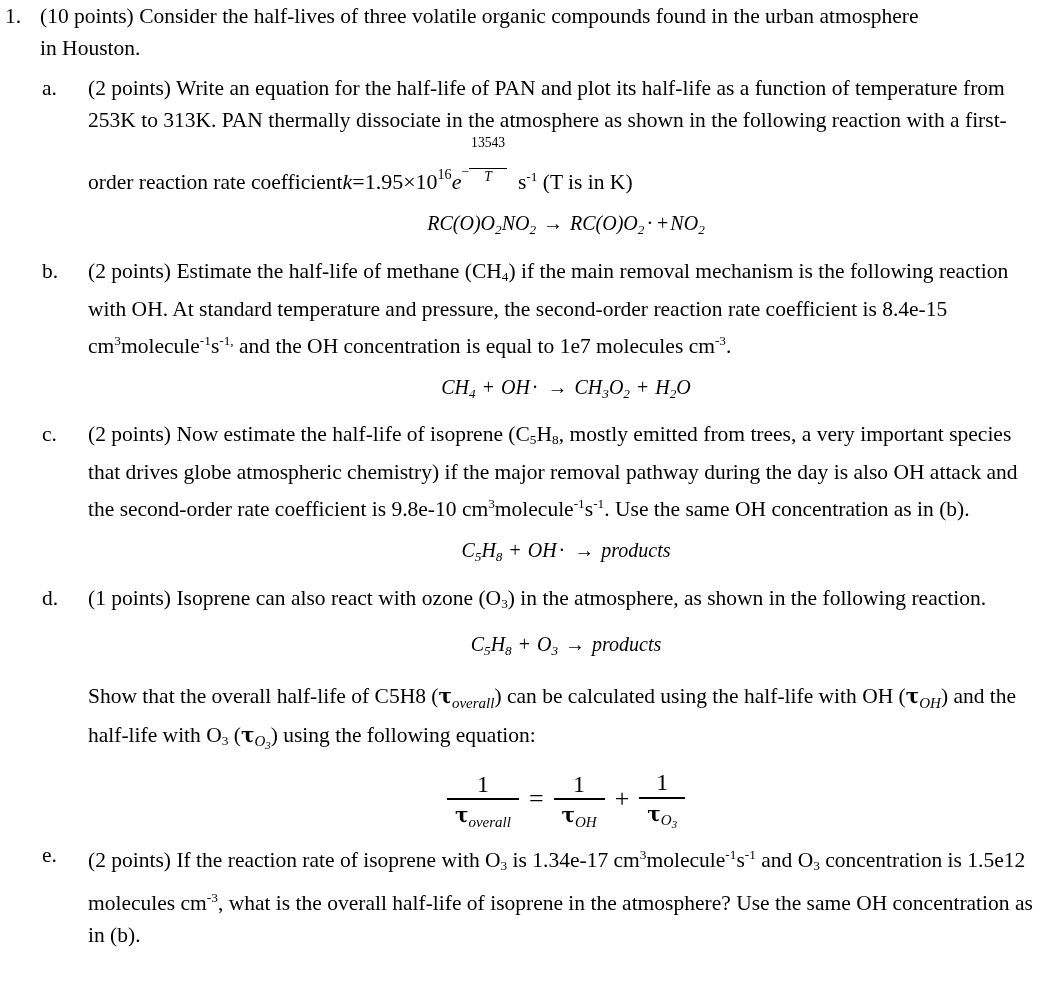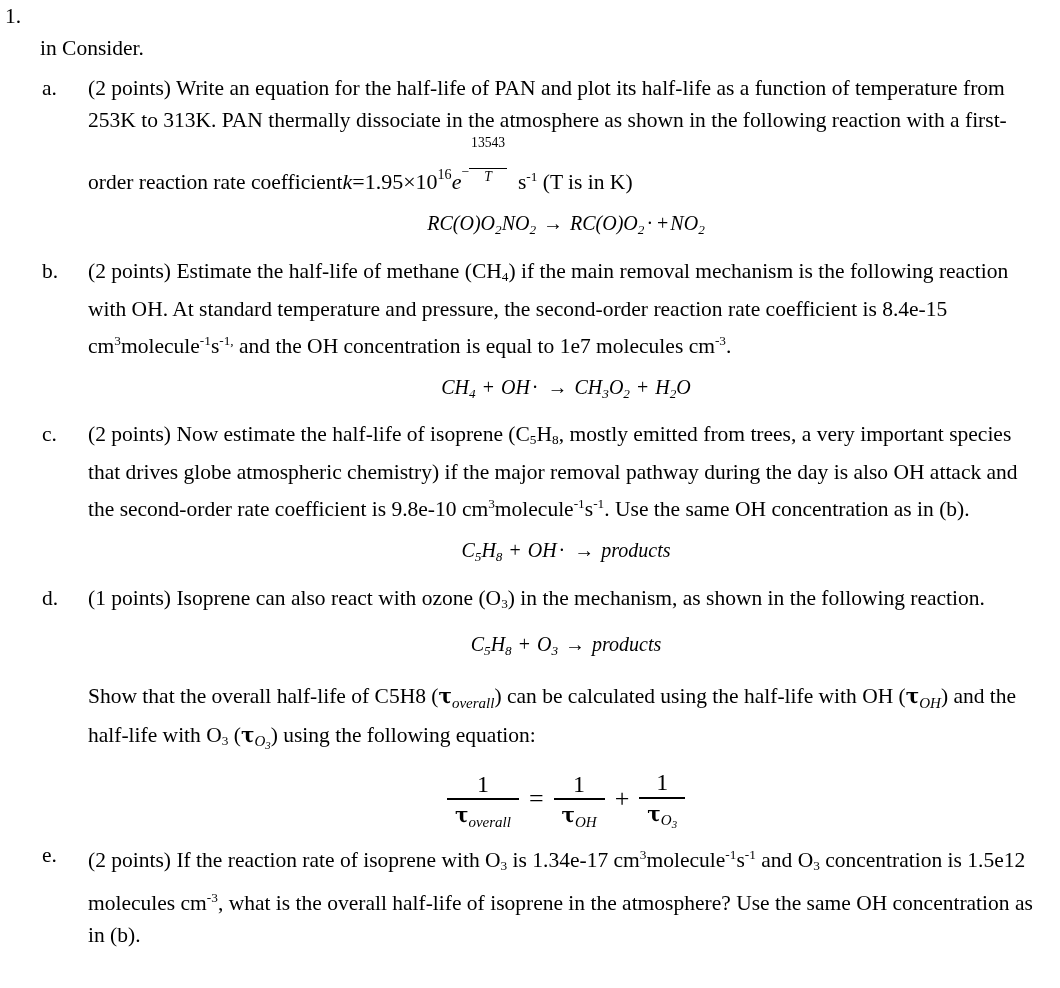--- a/index.html
+++ b/index.html
@@ -184,22 +184,23 @@
   .spacer-xs { height: 4px; }
 </style>
 </head>
 <body>
 
 <div class="page">
 
   <div class="q-item">
     <span class="q-marker">1.</span>
     <div class="q-body">
+      <span>(10 points) Consider the half-lives of three volatile organic compounds found in the urban atmosphere</span>
       <br>
-      <span>in Consider.</span>
+      <span>in Houston.</span>
     </div>
   </div>
 
   <div class="sub-list">
 
     <div class="sub-item">
       <span class="sub-marker">a.</span>
       <div class="sub-body">
         <p><span>(2 points) Write an equation for the half-life of PAN and plot its half-life as a function of temperature from 253K to 313K. PAN thermally dissociate in the atmosphere as shown in the following reaction with a first-order reaction rate coefficient</span><span class="inline-math"> <span>k</span><span class="num">=</span><span class="num">1.95</span><span class="num">×</span><span class="num">10</span><sup>16</sup><span>e</span><span class="minus-exp">−</span><span class="expfrac"><span class="numer">13543</span><span class="denom">T</span></span></span>&nbsp; <span>s</span><sup class="sm">-1</sup> <span>(T is in K)</span></p>
 
@@ -239,21 +240,21 @@
           <span>OH</span><span class="op">·</span>
           <span class="op">→</span>
           <span>products</span>
         </div>
       </div>
     </div>
 
     <div class="sub-item">
       <span class="sub-marker">d.</span>
       <div class="sub-body">
-        <p><span>(1 points) Isoprene can also react with ozone (O</span><sub class="sm">3</sub><span>) in the mechanism, as shown in the following reaction.</span></p>
+        <p><span>(1 points) Isoprene can also react with ozone (O</span><sub class="sm">3</sub><span>) in the atmosphere, as shown in the following reaction.</span></p>
 
         <div class="eq-display">
           <span>C</span><sub>5</sub><span>H</span><sub>8</sub>
           <span class="op">+</span>
           <span>O</span><sub>3</sub>
           <span class="op">→</span>
           <span>products</span>
         </div>
 
         <div class="spacer-xs"></div>

